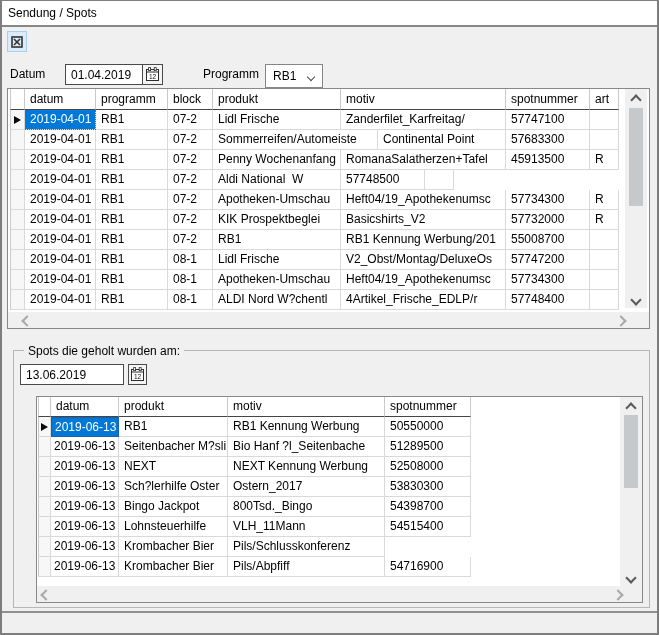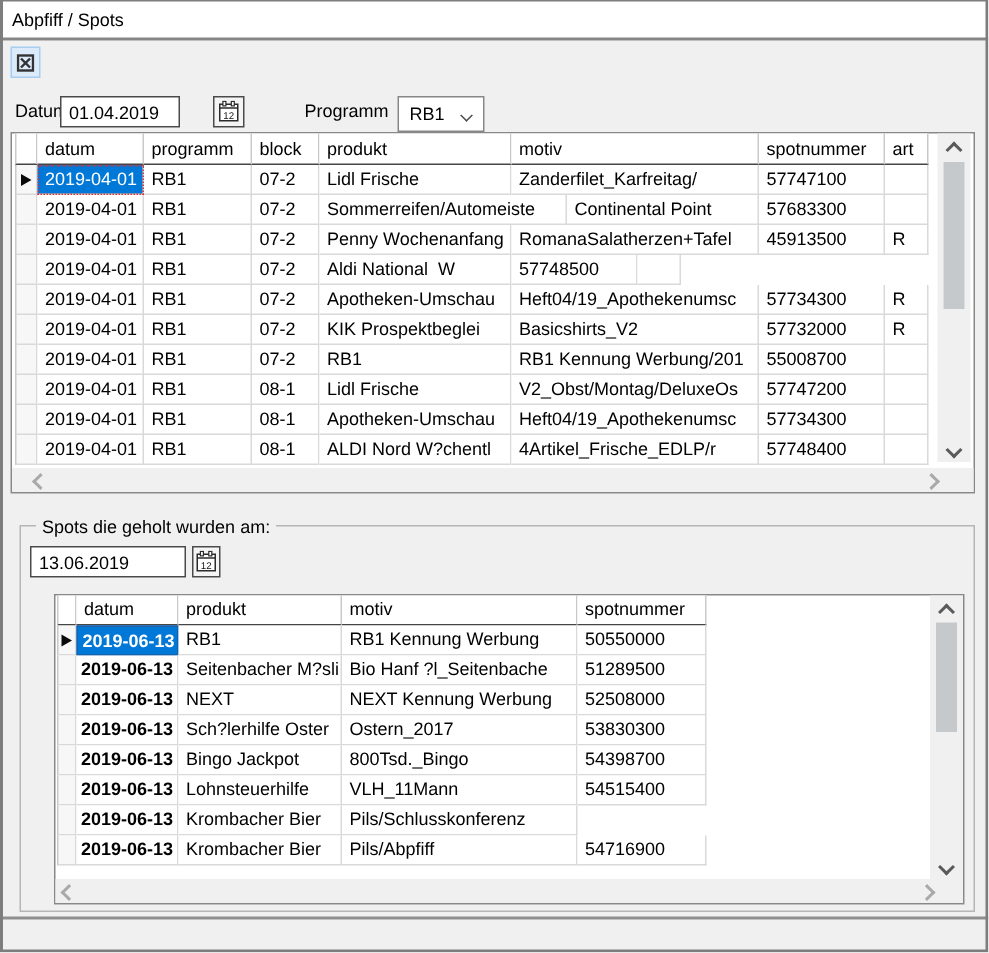--- a/index.html
+++ b/index.html
@@ -23,21 +23,21 @@
   .t1 .grid{left:2px;top:0px;}
   .t2 .grid{left:1px;top:0px;}
   .thead{display:flex;}
   .th{box-sizing:border-box;border-right:1px solid #c9c9c9;border-bottom:1px solid #454545;padding:0 0 0 5px;white-space:pre;overflow:hidden;background:#fff;}
   .t1 .th{height:21px;line-height:20px;}
   .t2 .th{height:20px;line-height:19px;}
   .th:first-child{border-left:1px solid #c9c9c9;}
   .tr{display:flex;height:20px;}
   .td{box-sizing:border-box;border-right:1px solid #d9d9d9;border-bottom:1px solid #d9d9d9;padding:0 0 0 5px;line-height:19px;white-space:pre;overflow:hidden;background:#fff;}
   .td.sel{background:#f7f7f7;padding:0;display:flex;align-items:center;justify-content:center;border-left:1px solid #c9c9c9;}
-  .td.d1{padding-left:3px;font-weight:bold;}
+  .td.d1{padding-left:3px;}
   .marker{display:none;width:0;height:0;border-left:7px solid #0a0a0a;border-top:4px solid transparent;border-bottom:4px solid transparent;}
   .tr.current .marker{display:block;}
   .t1 .tr.current .c1{background:#0078d7;color:#fff;outline:1px dotted #dd3333;outline-offset:-1px;}
   .t2 .tr.current .d1{background:#0078d7;color:#fff;border:1px solid #1862ac;line-height:18px;}
   
   .c0{width:15px;} .c1{width:71px;} .c2{width:72px;} .c3{width:45px;} .c4{width:128px;} .c5{width:165px;} .c6{width:84px;} .c7{width:29px;}
   .d0{width:13px;} .d1{width:68px;} .d2{width:109px;} .d3{width:157px;} .d4{width:86px;}
   
   .vscroll{position:absolute;width:22px;background:#f0f0f0;}
   .t1 .vscroll{right:2px;top:0;height:219px;}
@@ -61,33 +61,33 @@
   .groupbox .gb-label{position:absolute;left:10px;top:-7px;background:#f0f0f0;padding:0 4px;}
   .footer-divider{position:absolute;left:0;top:611px;width:659px;height:2px;background:#8f8f8f;}
 </style>
 </head>
 <body>
 
 <div class="window">
   <div class="frame"></div>
 
   <div class="titlebar">
-    <span>Abpfiff / Spots</span>
+    <span>Sendung / Spots</span>
   </div>
 
   <button class="closebtn">
     <svg width="12" height="12">
       <rect x="1" y="1" width="10" height="10" fill="none" stroke="#333333" stroke-width="1.6"></rect>
       <line x1="3" y1="3" x2="9" y2="9" stroke="#333333" stroke-width="1.6"></line>
       <line x1="9" y1="3" x2="3" y2="9" stroke="#333333" stroke-width="1.6"></line>
     </svg>
   </button>
 
   <span class="lbl" style="left:10px;top:67px;">Datum</span>
-  <input class="txtinput" style="left: 40px; top: 64px; width: 80px; height: 21px;" value="01.04.2019">
+  <input class="txtinput" style="left: 65px; top: 64px; width: 96px; height: 21px;" value="01.04.2019">
   <button class="calbtn" style="left:142px;top:64px;width:21px;height:21px;">
     <svg width="15" height="15" viewBox="0 0 15 15">
       <rect x="1.5" y="2.5" width="12" height="11" fill="#fff" stroke="#2b2b2b"></rect>
       <line x1="1.5" y1="5" x2="13.5" y2="5" stroke="#2b2b2b"></line>
       <rect x="3.6" y="0.6" width="2" height="3" fill="#fff" stroke="#2b2b2b" stroke-width="0.8"></rect>
       <rect x="9.2" y="0.6" width="2" height="3" fill="#fff" stroke="#2b2b2b" stroke-width="0.8"></rect>
       <text x="7.5" y="12" font-size="6.5" text-anchor="middle" fill="#111">12</text>
     </svg>
   </button>
 

